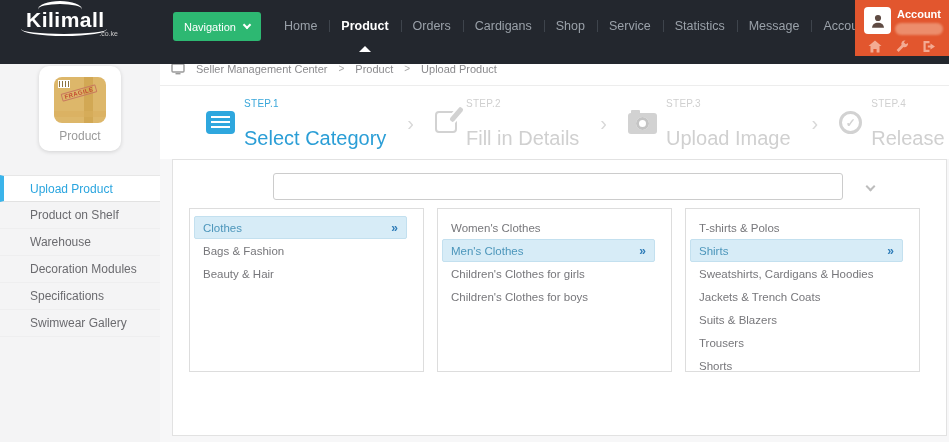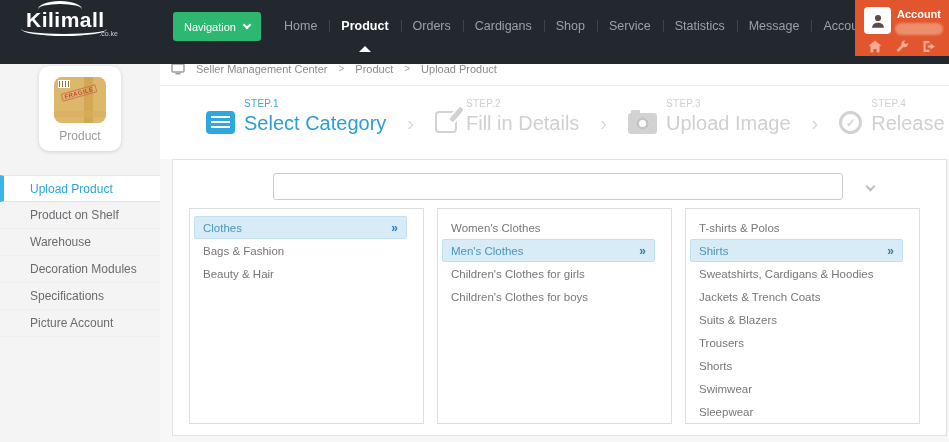--- a/index.html
+++ b/index.html
@@ -67,21 +67,21 @@
   .main { position:absolute; left:160px; top:52px; right:0; bottom:0; background:#f7f7f8; }
   .breadcrumb { height:34px; background:#fff; border-bottom:1px solid #ededed;
     display:flex; align-items:center; gap:11px; padding-left:11px; font-size:11px; color:#8b8b8e; }
   .crumb { cursor:pointer; }
   .crumb-sep { color:#a9a9a9; font-size:10px; }
 
   .steps { height:73px; background:#fff; display:flex; align-items:flex-start; padding:12px 0 0 46px; }
   .step { display:flex; gap:9px; }
   .step .icn-wrap { margin-top:13px; }
   .step-label { font-size:10px; color:#d0d0d0; letter-spacing:.3px; }
-  .step-title { font-size:20px; color:#d0d0d0; margin-top:3px; white-space:nowrap; }
+  .step-title { font-size:20px; color:#d0d0d0; margin-top:18px; white-space:nowrap; }
   .step.active .step-label { color:#3aa7da; }
   .step.active .step-title { color:#2b9ed6; }
   .step-sep { color:#d8d8d8; font-size:20px; margin:14px 21px 0; }
 
   .list-icon { width:29px; height:23px; background:#2ea7de; border-radius:4px; padding:5px 5px; }
   .list-icon::before { content:""; display:block; width:100%; height:100%;
     background:repeating-linear-gradient(to bottom,#fff 0 2px,transparent 2px 5px); }
   .edit-icon { width:22px; height:22px; border:2px solid #d2d2d2; border-radius:4px; position:relative; }
   .edit-icon::after { content:""; position:absolute; right:-4px; top:-7px; width:5px; height:17px;
     background:#d2d2d2; transform:rotate(40deg); border-radius:2px; box-shadow:0 0 0 2px #fff; }
@@ -97,21 +97,21 @@
   
   .panel { margin:0 2px 0 12px; height:277px; background:#fff; border:1px solid #e2e2e2; position:relative; }
   .search-row { position:relative; height:48px; }
   .cat-search { position:absolute; left:100px; top:13px; width:570px; height:27px;
     border:1px solid #ccc; border-radius:3px; padding:0 8px; font-size:12px; color:#555;
     outline:none; font-family:inherit; background:#fff; }
   .dd-chev { position:absolute; left:694px; top:23px; width:7px; height:7px;
     border-right:2px solid #bdbdbd; border-bottom:2px solid #bdbdbd; transform:rotate(45deg); }
 
   .cat-cols { display:flex; gap:13px; padding:0 26px 0 16px; }
-  .cat-col { flex:1 1 0; height:216px; border:1px solid #ddd; background:#fff; padding-top:7px; overflow:hidden; }
+  .cat-col { flex:1 1 0; height:164px; border:1px solid #ddd; background:#fff; padding-top:7px; overflow:hidden; }
   .cat-row { display:flex; align-items:center; justify-content:space-between; height:23px;
     margin:0 16px 0 4px; padding:0 8px; font-size:11.5px; color:#77777b; cursor:pointer;
     border:1px solid transparent; border-radius:2px; white-space:nowrap; }
   .cat-row.selected { background:#d7ecf7; border-color:#c3e0ef; color:#4c96bb; }
   .sel-marker { color:#2e7cb8; font-size:12px; font-weight:bold; }
 </style>
 </head>
 <body>
 
 <div class="header">
@@ -168,21 +168,21 @@
       <div class="box-stamp">FRAGILE</div>
     </div>
     <div class="card-label">Product</div>
   </div>
   <nav class="side-menu">
       <div class="side-item active">Upload Product</div>
       <div class="side-item">Product on Shelf</div>
       <div class="side-item">Warehouse</div>
       <div class="side-item">Decoration Modules</div>
       <div class="side-item">Specifications</div>
-      <div class="side-item">Picture Account</div>
+      <div class="side-item">Swimwear Gallery</div>
     </nav>
 </aside>
 
 <div class="main">
 
   <div class="breadcrumb">
     <svg width="14" height="12" viewBox="0 0 14 12">
       <rect x="1" y="1" width="12" height="8" rx="1" fill="none" stroke="#9a9a9a" stroke-width="1.4"></rect>
       <rect x="4.5" y="10" width="5" height="1.4" fill="#9a9a9a"></rect>
     </svg>

